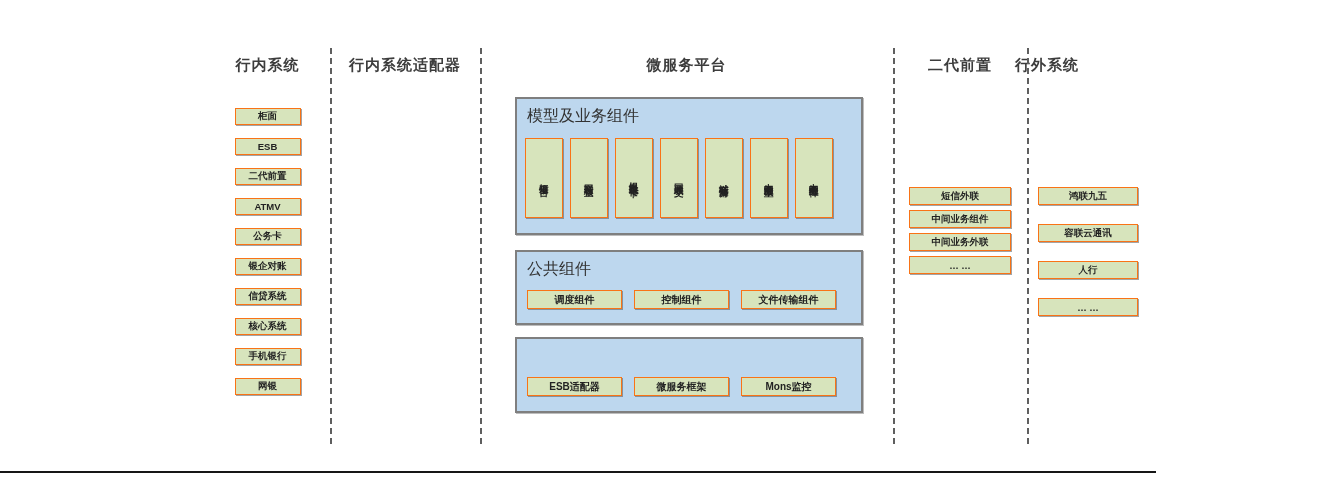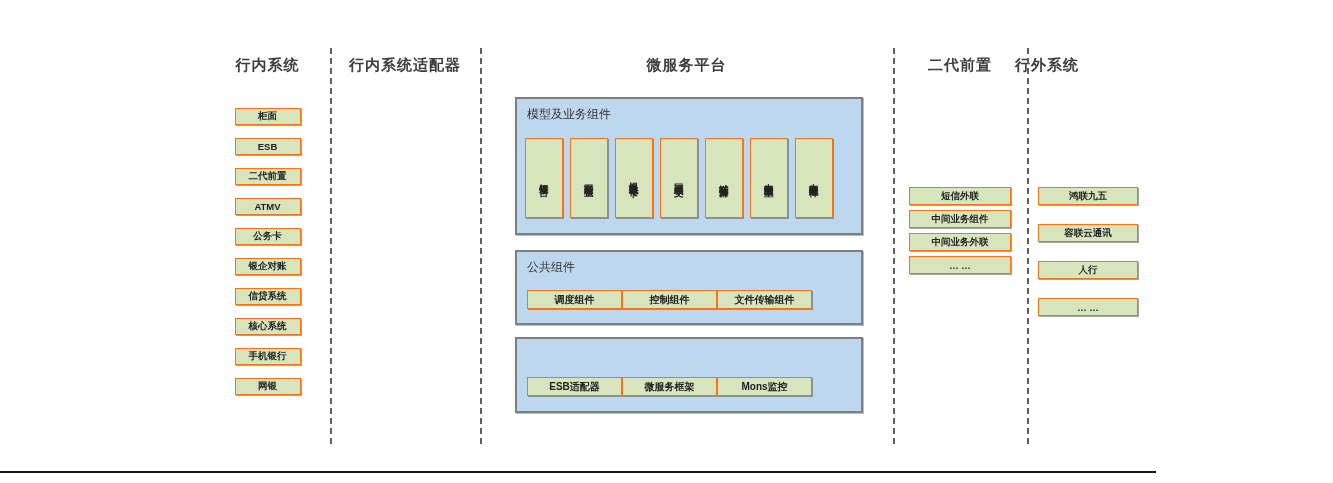--- a/index.html
+++ b/index.html
@@ -33,30 +33,30 @@
   .col-adapters .box { width:104px; height:17px; margin-bottom:13px; }
   .col-outreach .box { width:102px; height:18px; margin-bottom:5px; }
   .col-external .box { width:100px; height:18px; margin-bottom:19px; }
 
   
   .panel { position:absolute; left:515px; width:348px; background:#bdd7ee; border:2px solid #7f7f7f;
            box-sizing:border-box; box-shadow:1px 1px 0 rgba(90,90,90,0.4); }
   .p1 { top:97px;  height:138px; }
   .p2 { top:250px; height:75px;  }
   .p3 { top:337px; height:76px;  }
-  .panel-title { margin:7px 0 0 10px; font-size:12px; color:#333333; }
+  .panel-title { margin:7px 0 0 10px; font-size:16px; color:#333333; }
 
   
   .model-row { position:absolute; left:8px; top:39px; display:flex; gap:7px; }
   .model-row .box { width:38px; height:80px; }
   .vtext { writing-mode:vertical-rl; text-orientation:upright; font-size:9.5px; font-weight:bold;
            letter-spacing:1px; color:#222; line-height:1; }
 
   
-  .hrow { position:absolute; left:10px; top:38px; display:flex; gap:0; }
+  .hrow { position:absolute; left:10px; top:38px; display:flex; gap:12px; }
   .hrow .box { width:95px; height:19px; font-size:10px; }
 
   
   .bottom-rule { position:absolute; left:0; top:471px; width:1333px; height:2px; background:#161616; }
 </style>
 </head>
 <body>
 
 <div class="canvas">
 

